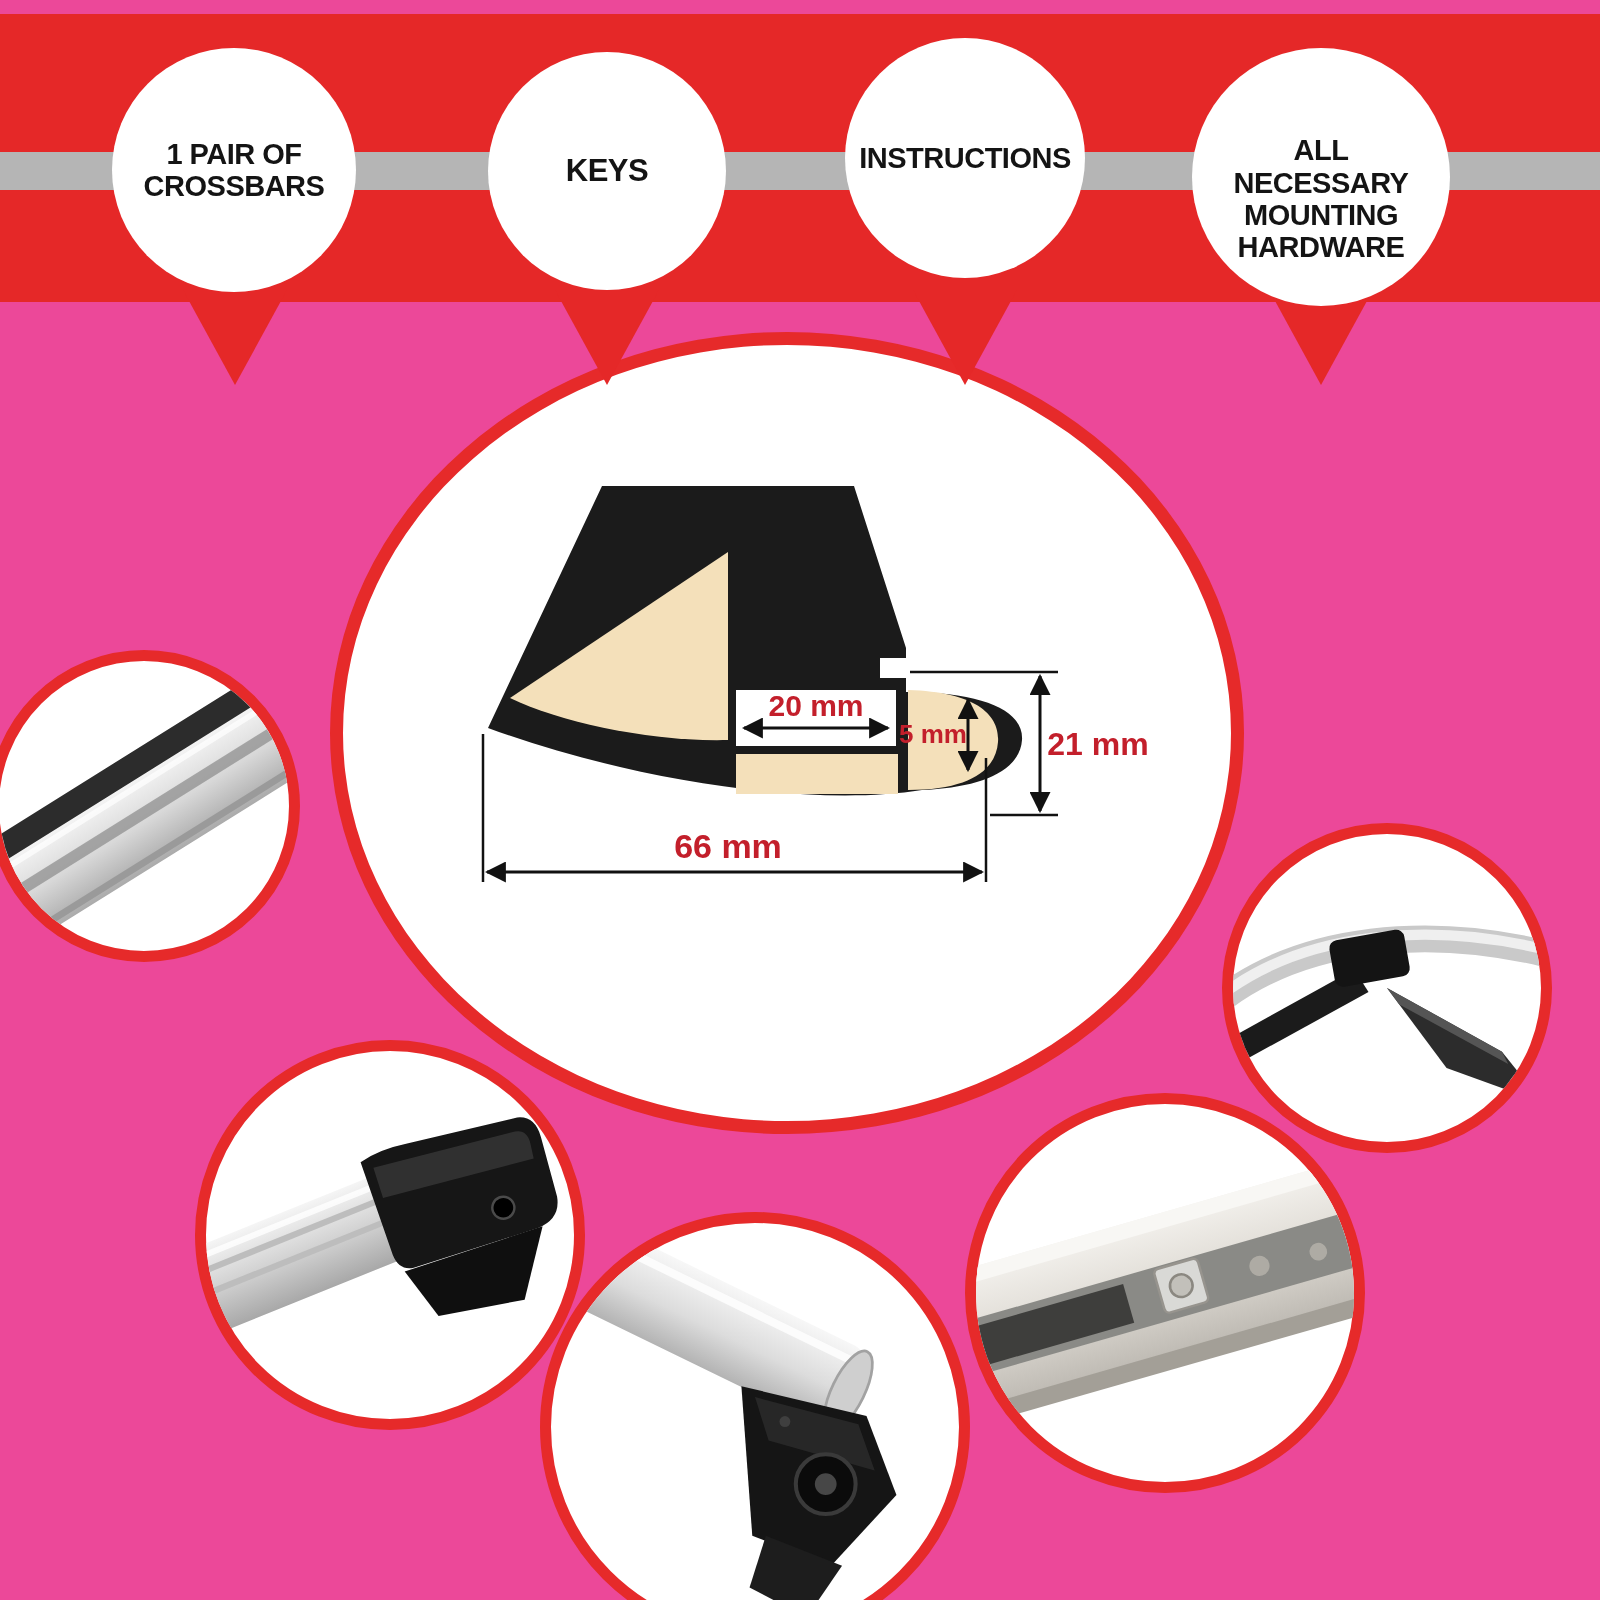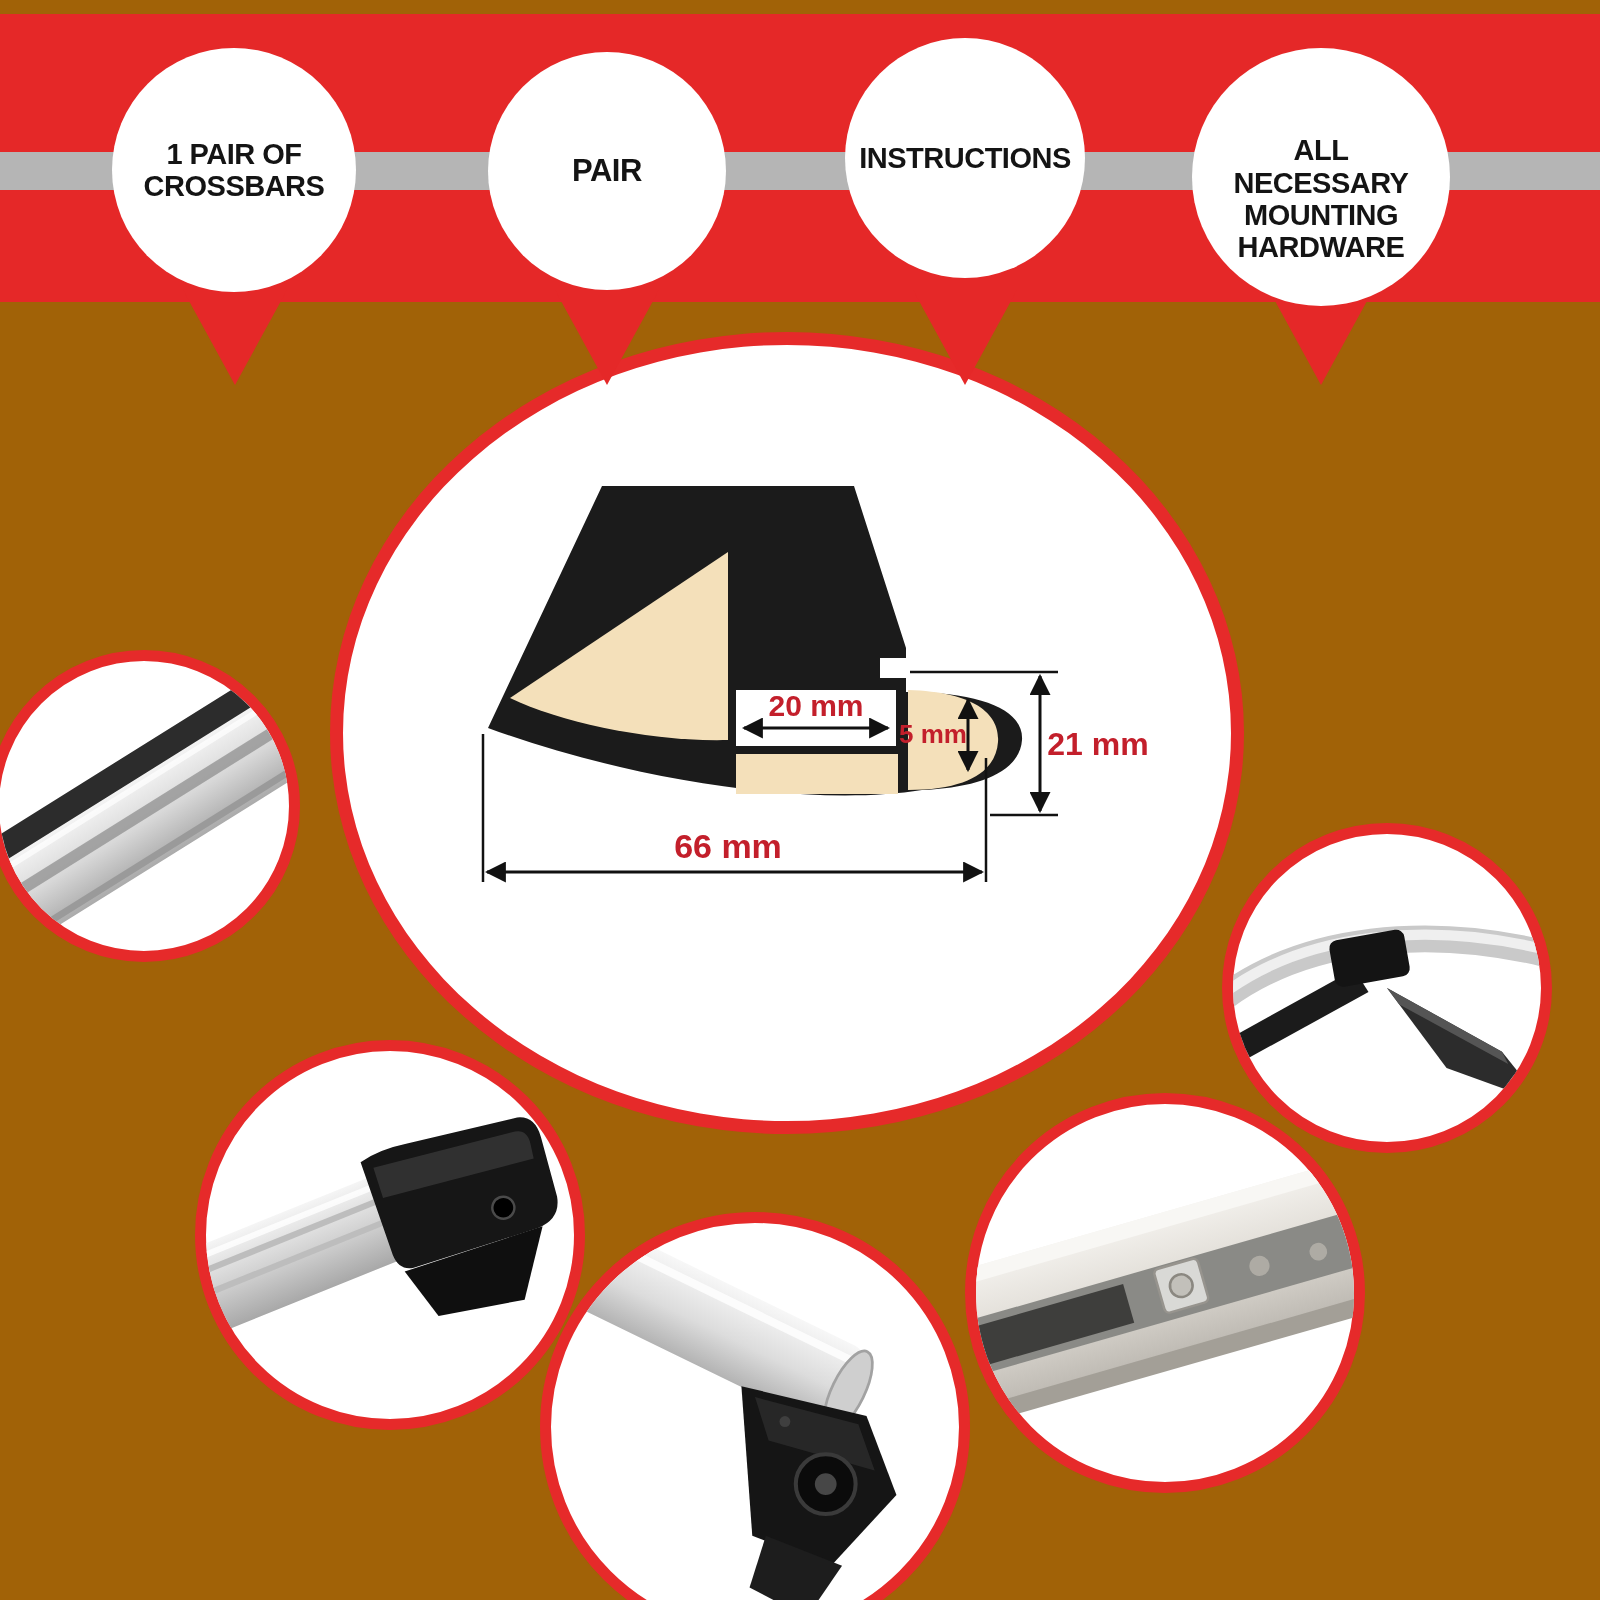--- a/index.html
+++ b/index.html
@@ -1,16 +1,16 @@
 <!DOCTYPE html>
 <html><head>
 <meta charset="utf-8">
 <style>
   html,body{margin:0;padding:0;background:#fff;}
-  .canvas{position:relative;width:1600px;height:1600px;background:#a16207;overflow:hidden;
+  .canvas{position:relative;width:1600px;height:1600px;background:#ec4899;overflow:hidden;
           font-family:"Liberation Sans",sans-serif;}
   
   .banner{position:absolute;left:0;top:14px;width:1600px;height:288px;background:#e52828;z-index:1;}
   .stripe{position:absolute;left:0;top:138px;width:1600px;height:38px;background:#b5b5b5;z-index:1;}
   
   .feature-circle{position:absolute;background:#fff;border-radius:50%;display:flex;
                   align-items:center;justify-content:center;text-align:center;z-index:6;}
   .feature-label{font-weight:bold;color:#141414;line-height:1.12;letter-spacing:-0.5px;}
   
   .pointer{position:absolute;width:104px;height:95px;background:#e52828;
@@ -36,21 +36,21 @@
 
   <div class="pointer" style="left:183px;top:290px;"></div>
   <div class="pointer" style="left:555px;top:290px;"></div>
   <div class="pointer" style="left:913px;top:290px;"></div>
   <div class="pointer" style="left:1269px;top:290px;"></div>
 
   <div class="feature-circle" style="left:112px;top:48px;width:244px;height:244px;">
     <div class="feature-label" style="width:200px;font-size:29px;">1 PAIR OF CROSSBARS</div>
   </div>
   <div class="feature-circle" style="left:488px;top:52px;width:238px;height:238px;">
-    <div class="feature-label" style="width:190px;font-size:31px;">PAIR</div>
+    <div class="feature-label" style="width:190px;font-size:31px;">KEYS</div>
   </div>
   <div class="feature-circle" style="left:845px;top:38px;width:240px;height:240px;">
     <div class="feature-label" style="width:230px;font-size:29px;">INSTRUCTIONS</div>
   </div>
   <div class="feature-circle" style="left:1192px;top:48px;width:258px;height:258px;">
     <div class="feature-label" style="width:190px;font-size:29px;margin-top:44px;">ALL NECESSARY MOUNTING HARDWARE</div>
   </div>
 
   <div class="main-ring"></div>
 

